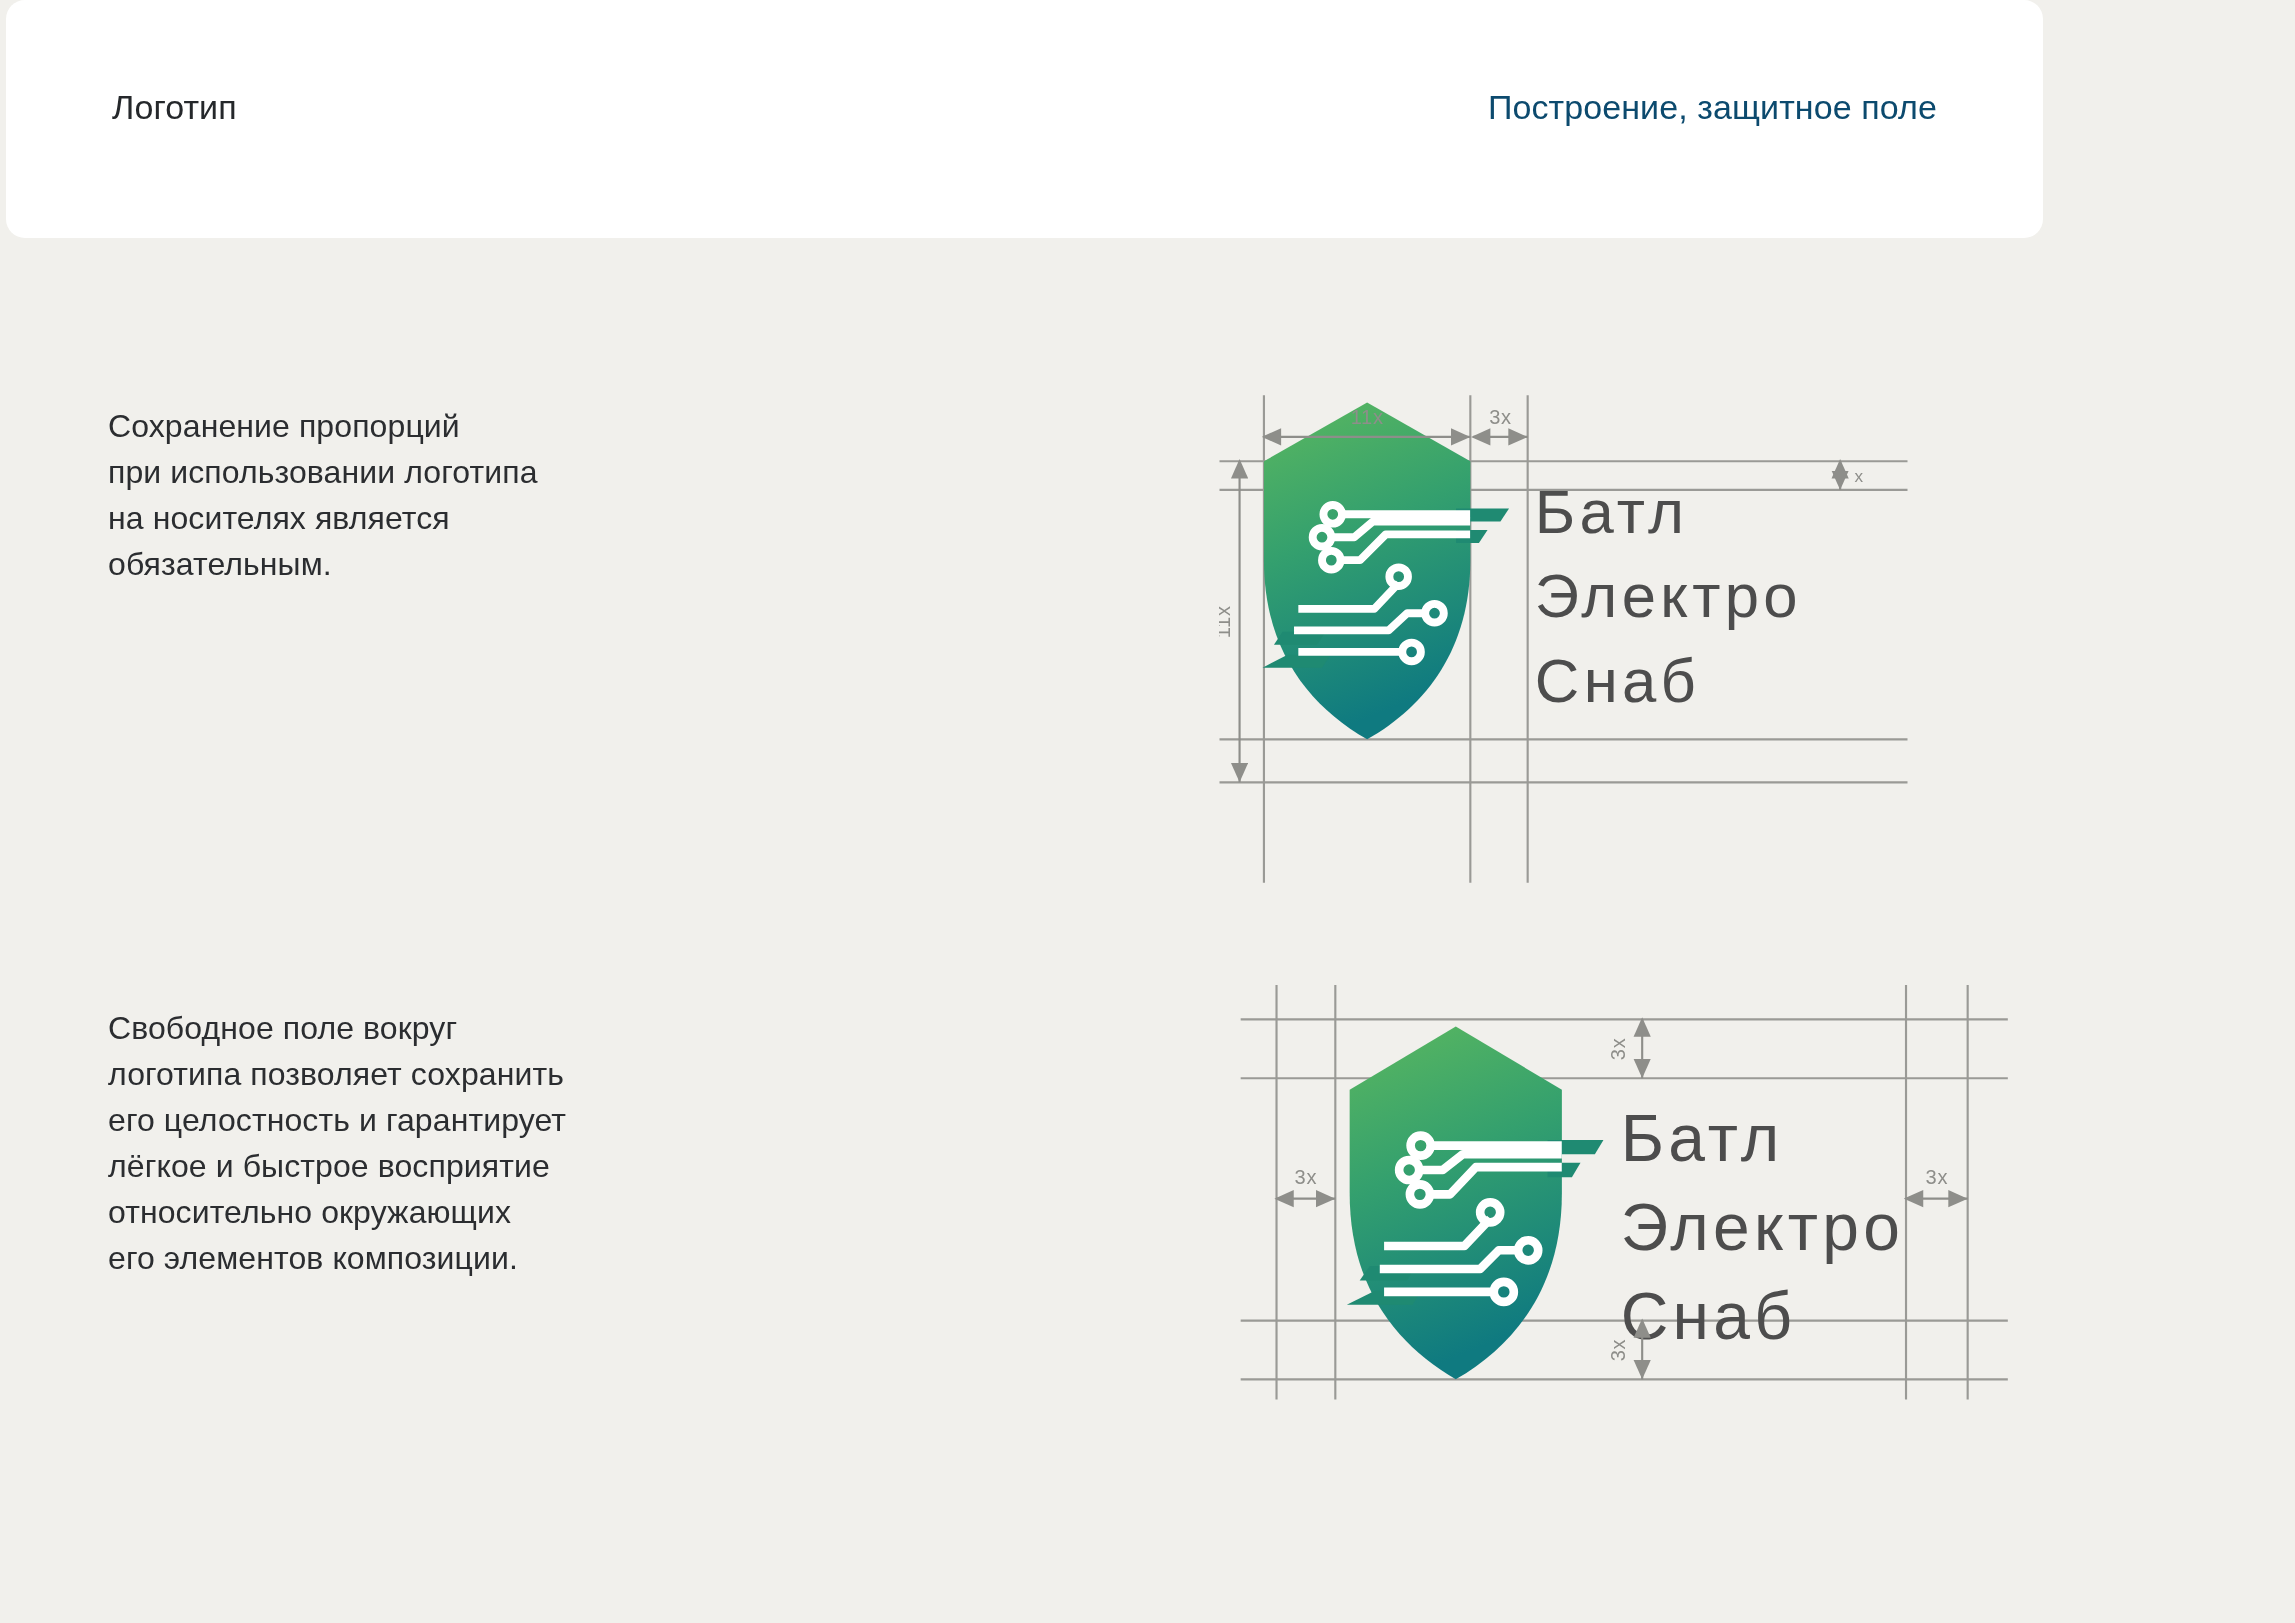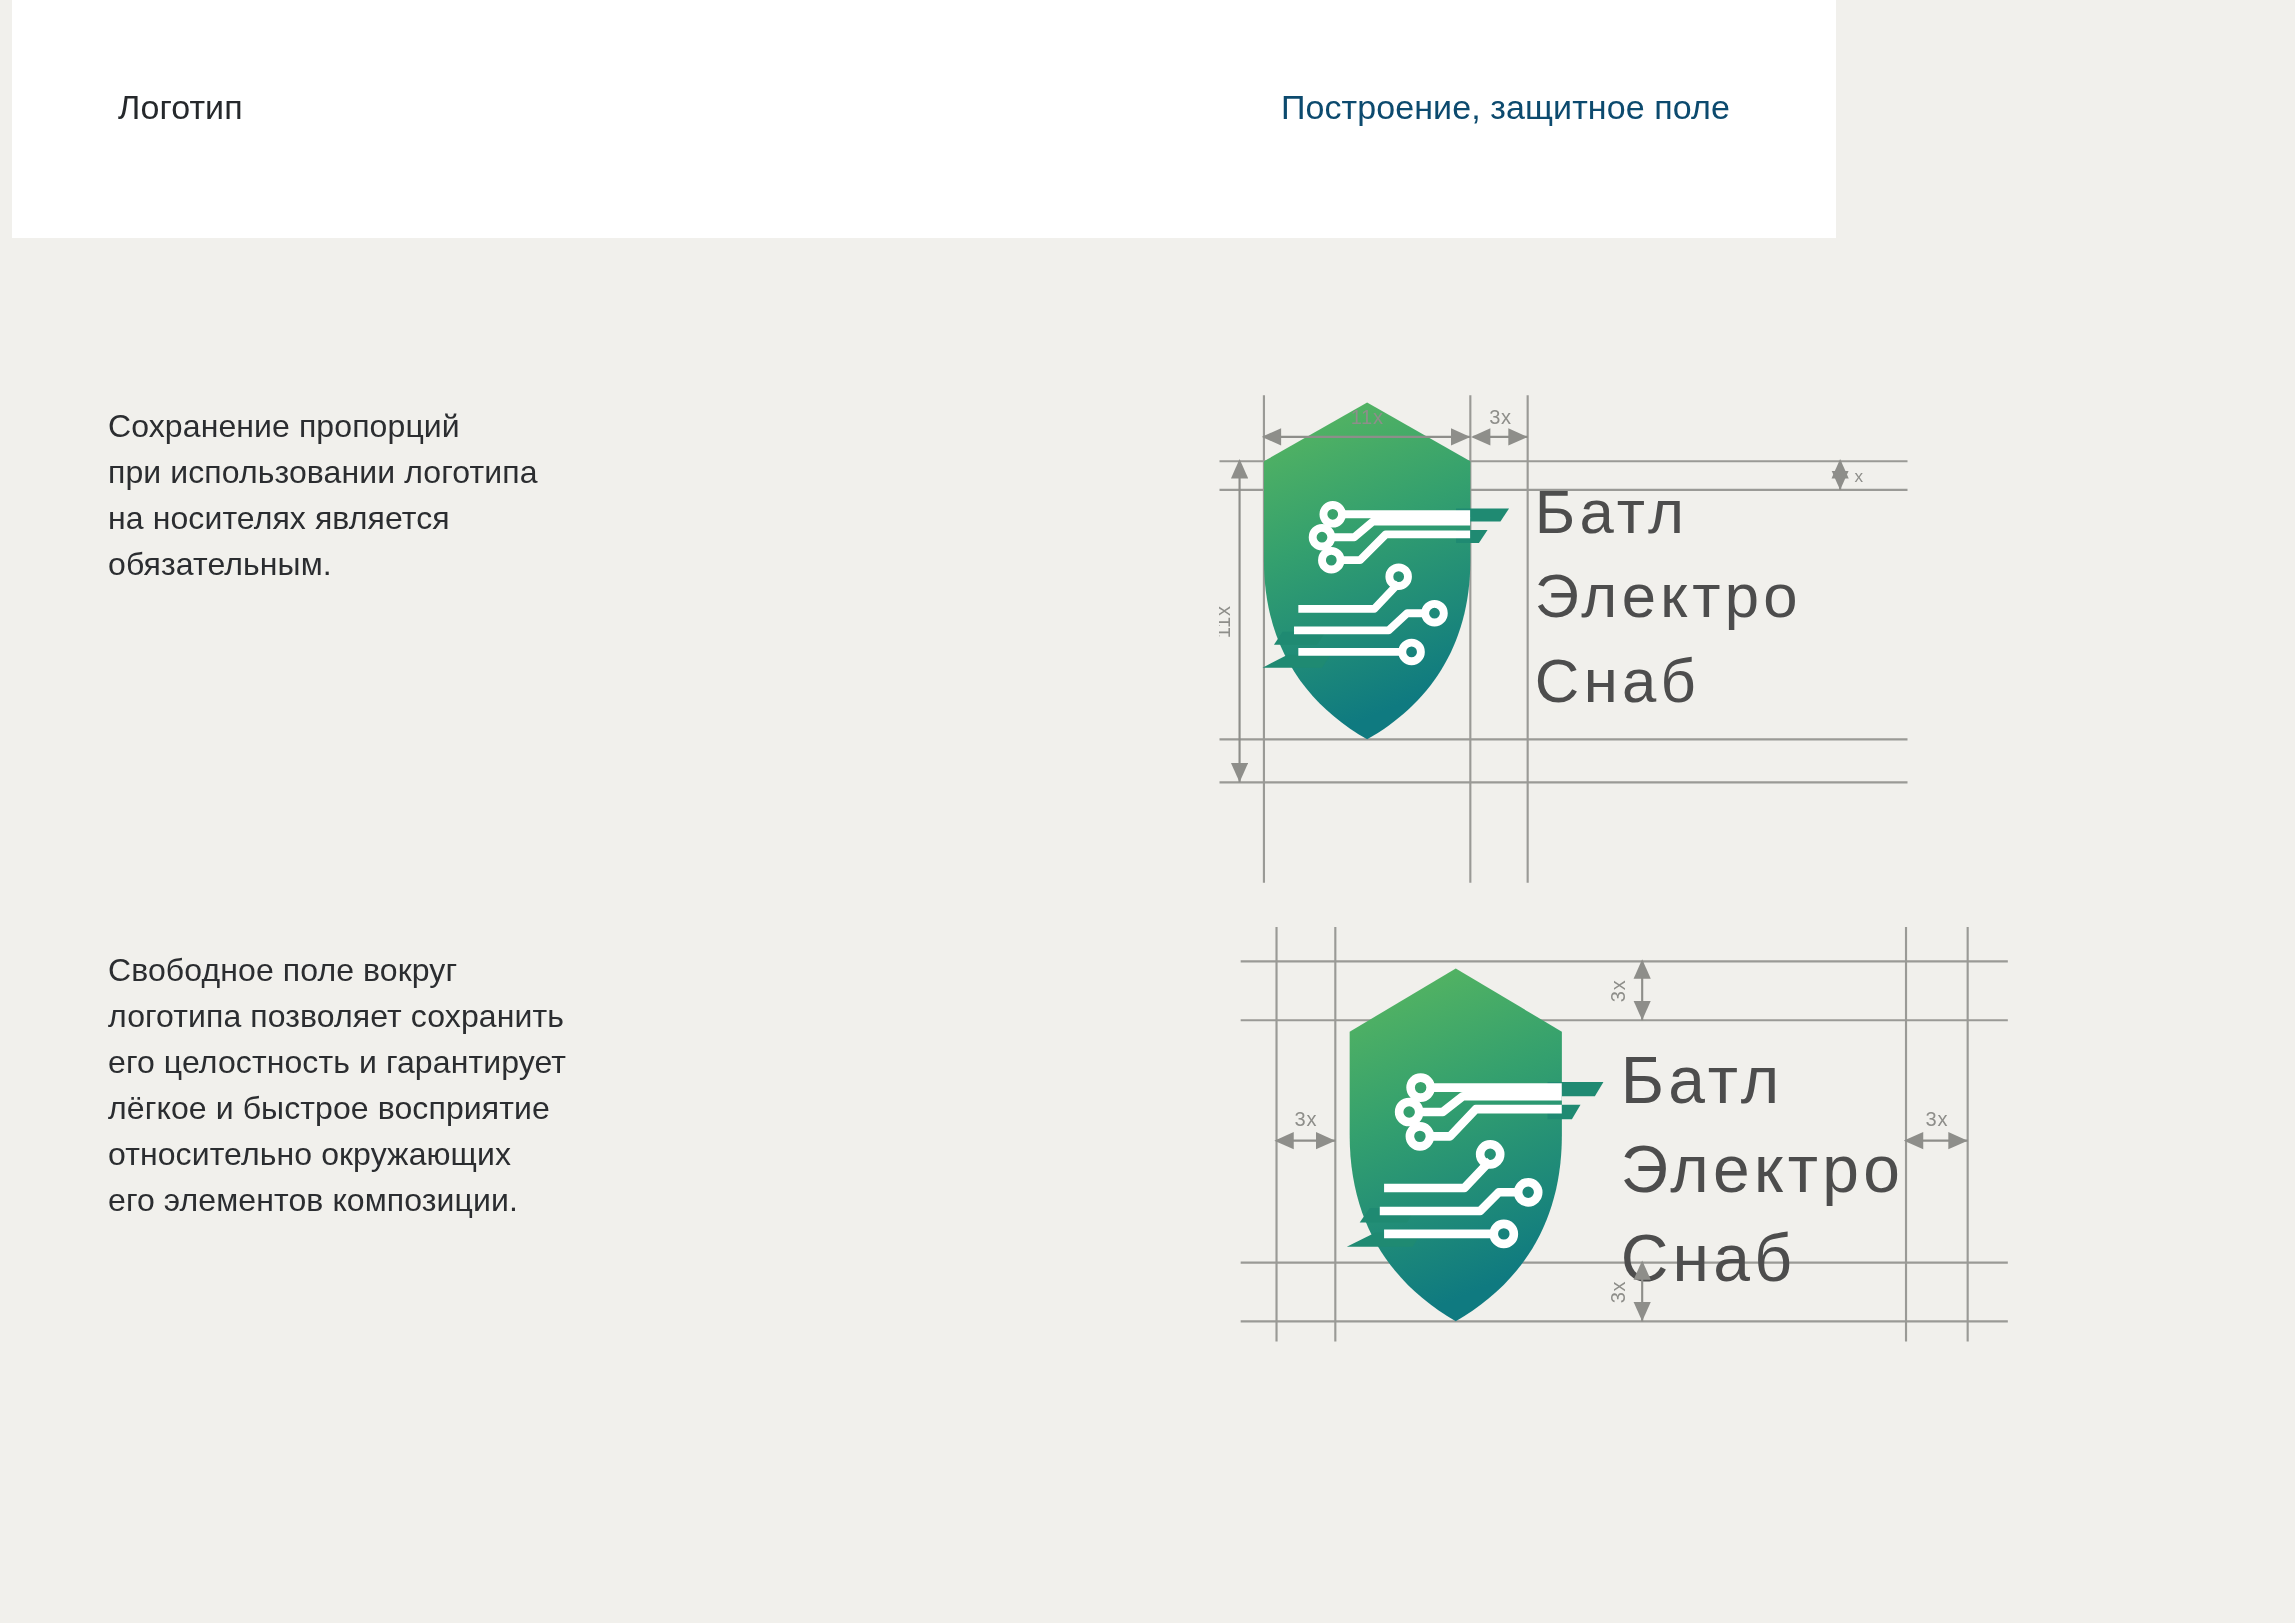--- a/index.html
+++ b/index.html
@@ -6,22 +6,22 @@
   html,body{margin:0;padding:0;}
   body{
     width:2295px;height:1623px;
     background:#f1f0ec;
     font-family:"Liberation Sans","DejaVu Sans",sans-serif;
     overflow:hidden;position:relative;
   }
 
   
   .header{
-    position:absolute;left:12px;top:0;width:1824px;height:238px;
-    background:#ffffff;box-sizing:border-box;
+    position:absolute;left:6px;top:0;width:2037px;height:238px;
+    background:#ffffff;box-sizing:border-box;border-radius:19px;
   }
   .header-inner{
     position:absolute;left:106px;right:106px;top:90px;
     display:flex;justify-content:space-between;align-items:baseline;
   }
   .header-title{
     font-size:34px;color:#25282b;letter-spacing:0.1px;line-height:1;
     font-weight:400;white-space:nowrap;
   }
   .header-section{
@@ -33,21 +33,21 @@
   .block{position:absolute;}
   .block-copy{
     font-size:32px;line-height:1.44;color:#2b2d30;
     font-weight:400;letter-spacing:0.1px;white-space:pre-line;
   }
 
   #block1{left:0;top:238px;width:2295px;height:516px;}
   #block1 .block-copy{position:absolute;left:108px;top:165px;width:603px;}
   #block1 .diagram{position:absolute;left:1219px;top:143px;}
 
-  #block2{left:0;top:818px;width:2009px;height:646px;}
+  #block2{left:0;top:876px;width:2009px;height:646px;}
   #block2 .block-copy{position:absolute;left:108px;top:129px;width:646px;}
   #block2 .diagram{position:absolute;left:1212px;top:93px;}
 
   .diagram svg{display:block;}
   .dimtext{
     font-family:"Liberation Sans","DejaVu Sans",sans-serif;
     font-size:28px;fill:#8e8e8a;letter-spacing:1px;
   }
   .dimtext-sm{
     font-family:"Liberation Sans","DejaVu Sans",sans-serif;

